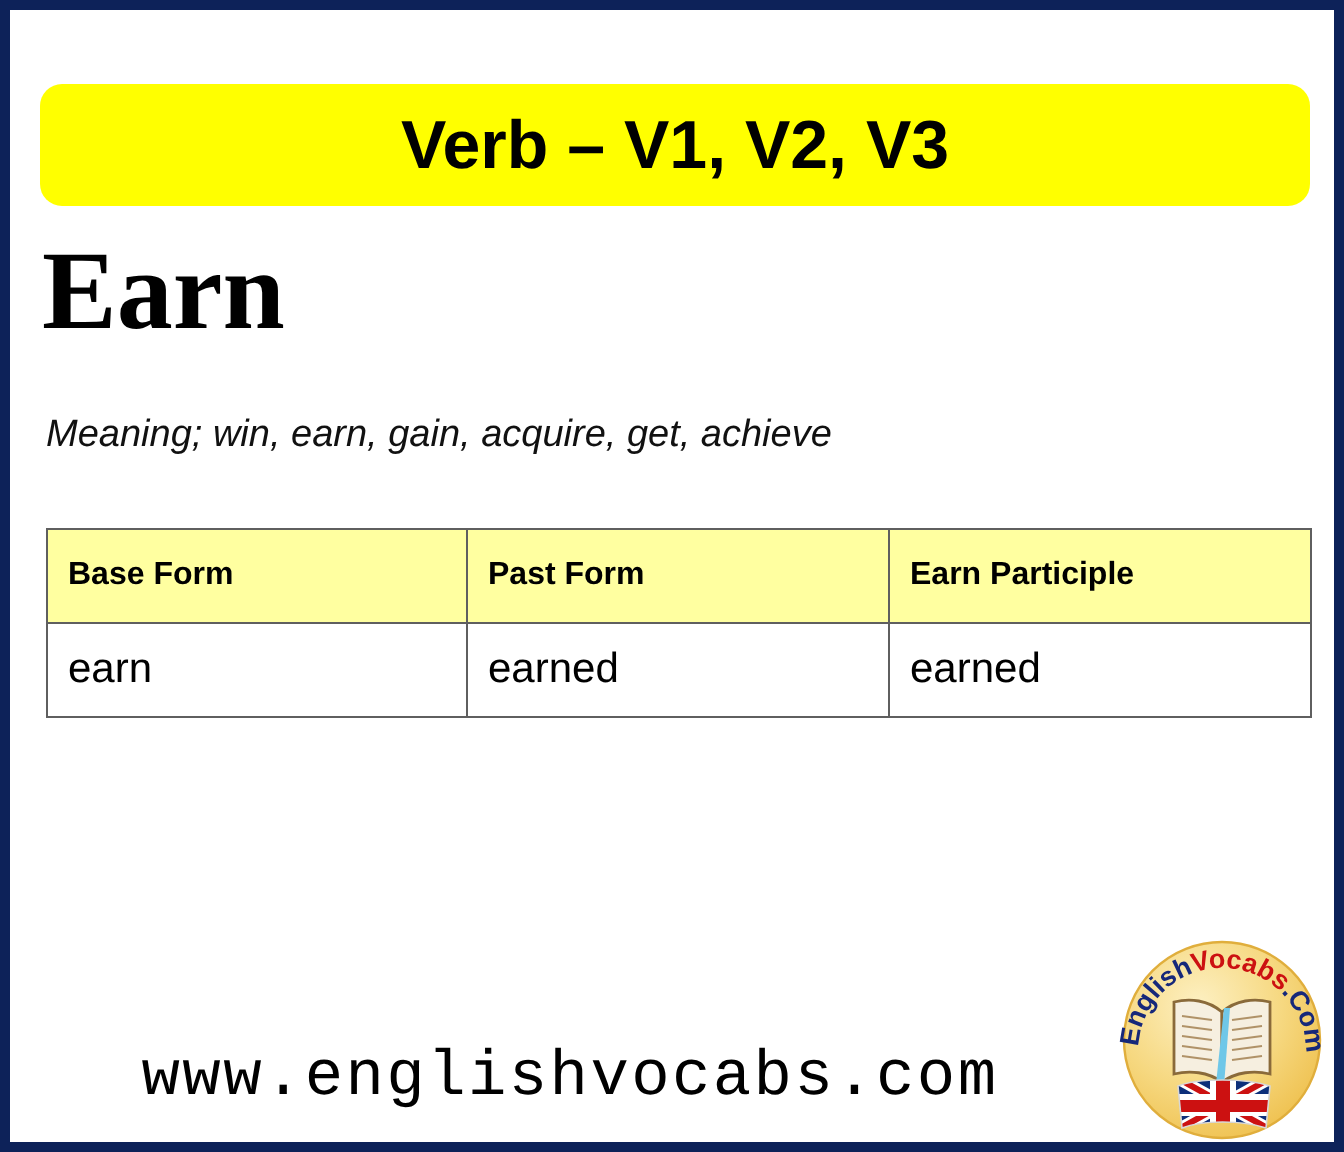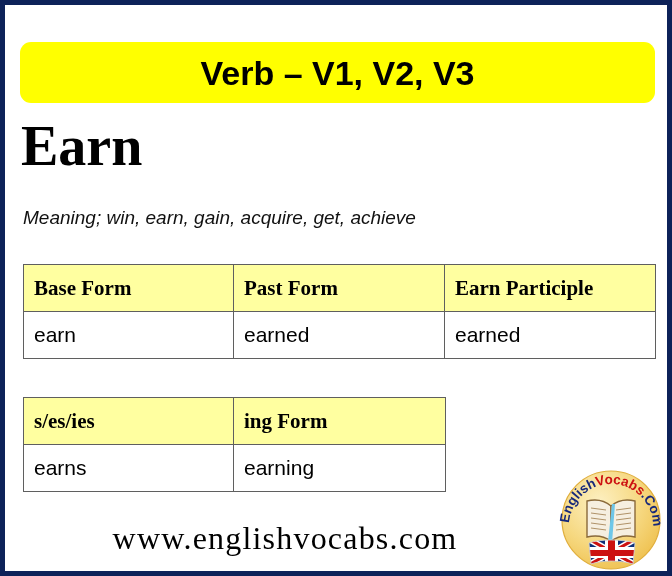--- a/index.html
+++ b/index.html
@@ -82,22 +82,21 @@
     vertical-align: middle;
     font-family: "Liberation Sans", sans-serif;
     font-size: 21px;
     color: #000000;
     white-space: nowrap;
     overflow: hidden;
   }
   .vtable tr.head td {
     background: #ffffa0;
     font-weight: bold;
-    font-size: 21px;
-    font-family: Liberation Serif, serif;
+    font-size: 16px;
   }
   .vtable tr.body td {
     background: #ffffff;
     font-weight: normal;
   }
 
   #table-forms {
     left: 18px;
     top: 259px;
     width: 632px;
@@ -114,21 +113,21 @@
   #table-inflections col.c1 { width: 210px; }
   #table-inflections col.c2 { width: 212px; }
 
   
   .site-url {
     position: absolute;
     left: 0;
     top: 515px;
     width: 560px;
     text-align: center;
-    font-family: Liberation Serif, serif;
+    font-family: Liberation Mono, monospace;
     font-size: 32px;
     letter-spacing: 1.2px;
     color: #000000;
     white-space: nowrap;
   }
 
   
   .logo {
     position: absolute;
     left: 550px;
@@ -164,36 +163,20 @@
         <td>Earn Participle</td>
       </tr>
       <tr class="body">
         <td>earn</td>
         <td>earned</td>
         <td>earned</td>
       </tr>
     </tbody>
   </table>
 
-  <table class="vtable" id="table-inflections">
-    <colgroup>
-        <col class="c1">
-        <col class="c2">
-      </colgroup>
-    <tbody>
-      <tr class="head">
-        <td>s/es/ies</td>
-        <td>ing Form</td>
-      </tr>
-      <tr class="body">
-        <td>earns</td>
-        <td>earning</td>
-      </tr>
-    </tbody>
-  </table>
 
   <div class="site-url">www.englishvocabs.com</div>
 
   <div class="logo">
     <svg viewBox="0 0 112 112" xmlns="http://www.w3.org/2000/svg">
       <defs>
         <radialGradient id="badgeGrad" cx="38%" cy="32%" r="78%">
           <stop offset="0%" stop-color="#fdf0c2"></stop>
           <stop offset="55%" stop-color="#f6d880"></stop>
           <stop offset="100%" stop-color="#eebe49"></stop>

